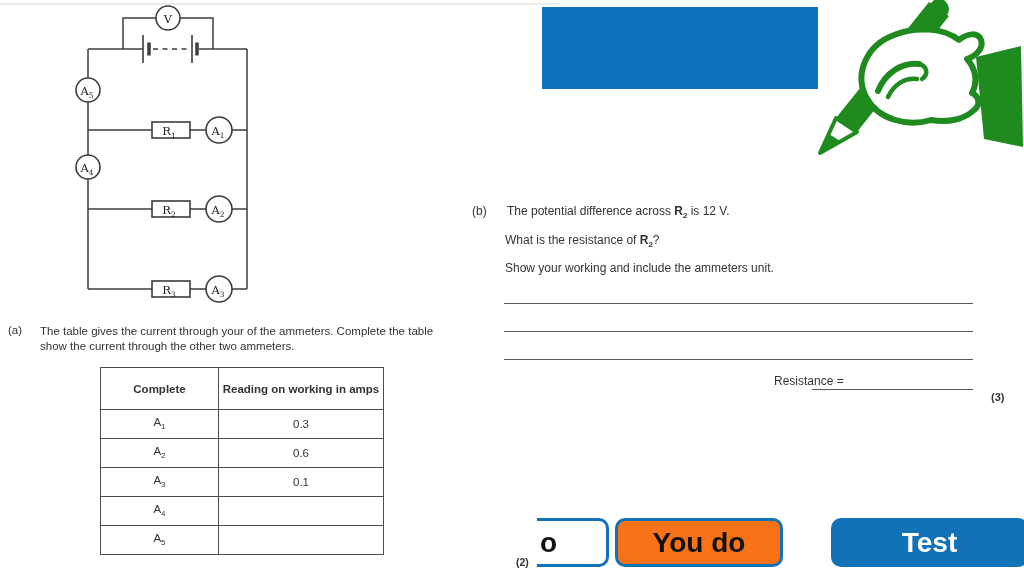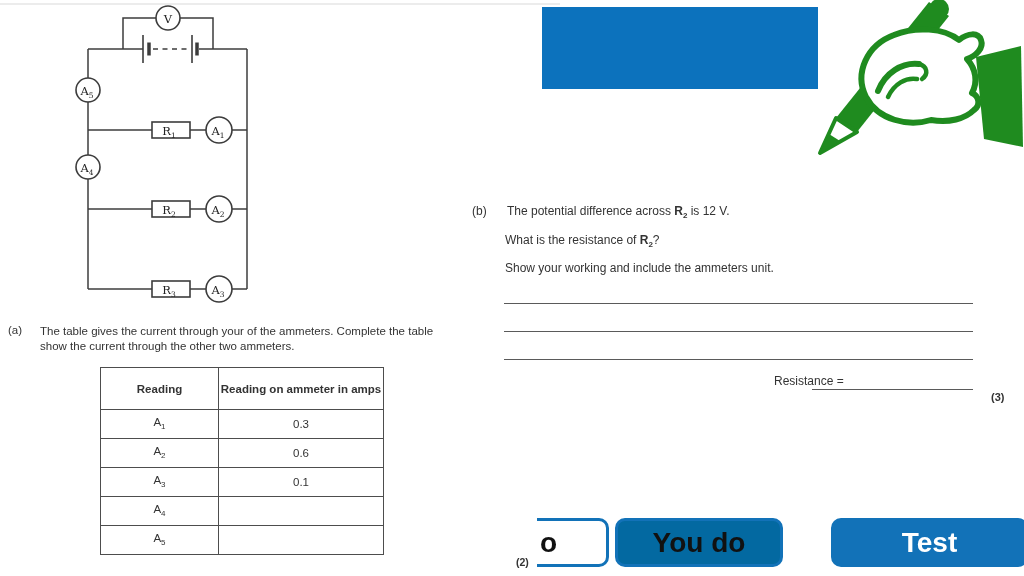--- a/index.html
+++ b/index.html
@@ -61,21 +61,21 @@
   .hand-white{fill:#ffffff;stroke:var(--green);}
   .hand-fill{fill:var(--green);}
   .hand-stroke{stroke:var(--green);fill:none;}
 
   
   .btn{
     top:518px;height:49px;box-sizing:border-box;border-radius:10px;
     display:flex;align-items:center;justify-content:center;
     font-weight:bold;font-size:28px;line-height:1;cursor:pointer;
   }
-  .btn-youdo{left:615px;width:168px;background:#0369a1;border:3.5px solid var(--btn-blue);color:#111;}
+  .btn-youdo{left:615px;width:168px;background:#f97316;border:3.5px solid var(--btn-blue);color:#111;}
   .btn-test{left:817px;width:197px;background:var(--btn-blue);border:3.5px solid var(--btn-blue);color:#ffffff;margin-left:14px;}
   .btn-clip{left:537px;top:518px;width:72px;height:49px;overflow:hidden;}
   .btn-partial{
     position:absolute;left:-80px;top:0;width:152px;height:49px;box-sizing:border-box;
     background:#ffffff;border:3.5px solid var(--btn-blue);border-radius:10px;
   }
   .btn-partial-text{position:absolute;left:3px;top:9px;font-weight:bold;font-size:28px;color:#111;}
 </style>
 </head>
 <body>
@@ -128,22 +128,22 @@
 
   <div class="abs part-a-label">(a)</div>
   <div class="abs part-a-text">
     <div>The table gives the current through your of the ammeters. Complete the table</div>
     <div>show the current through the other two ammeters.</div>
   </div>
 
   <table class="abs amm-table">
     <tbody>
         <tr>
-      <th class="col-ammeter">Reading</th>
-      <th class="col-reading">Reading on ammeter in amps</th>
+      <th class="col-ammeter">Complete</th>
+      <th class="col-reading">Reading on working in amps</th>
     </tr>
     <tr>
       <td><span>A</span><sub>1</sub></td>
       <td>0.3</td>
     </tr>
     <tr>
       <td><span>A</span><sub>2</sub></td>
       <td>0.6</td>
     </tr>
     <tr>

